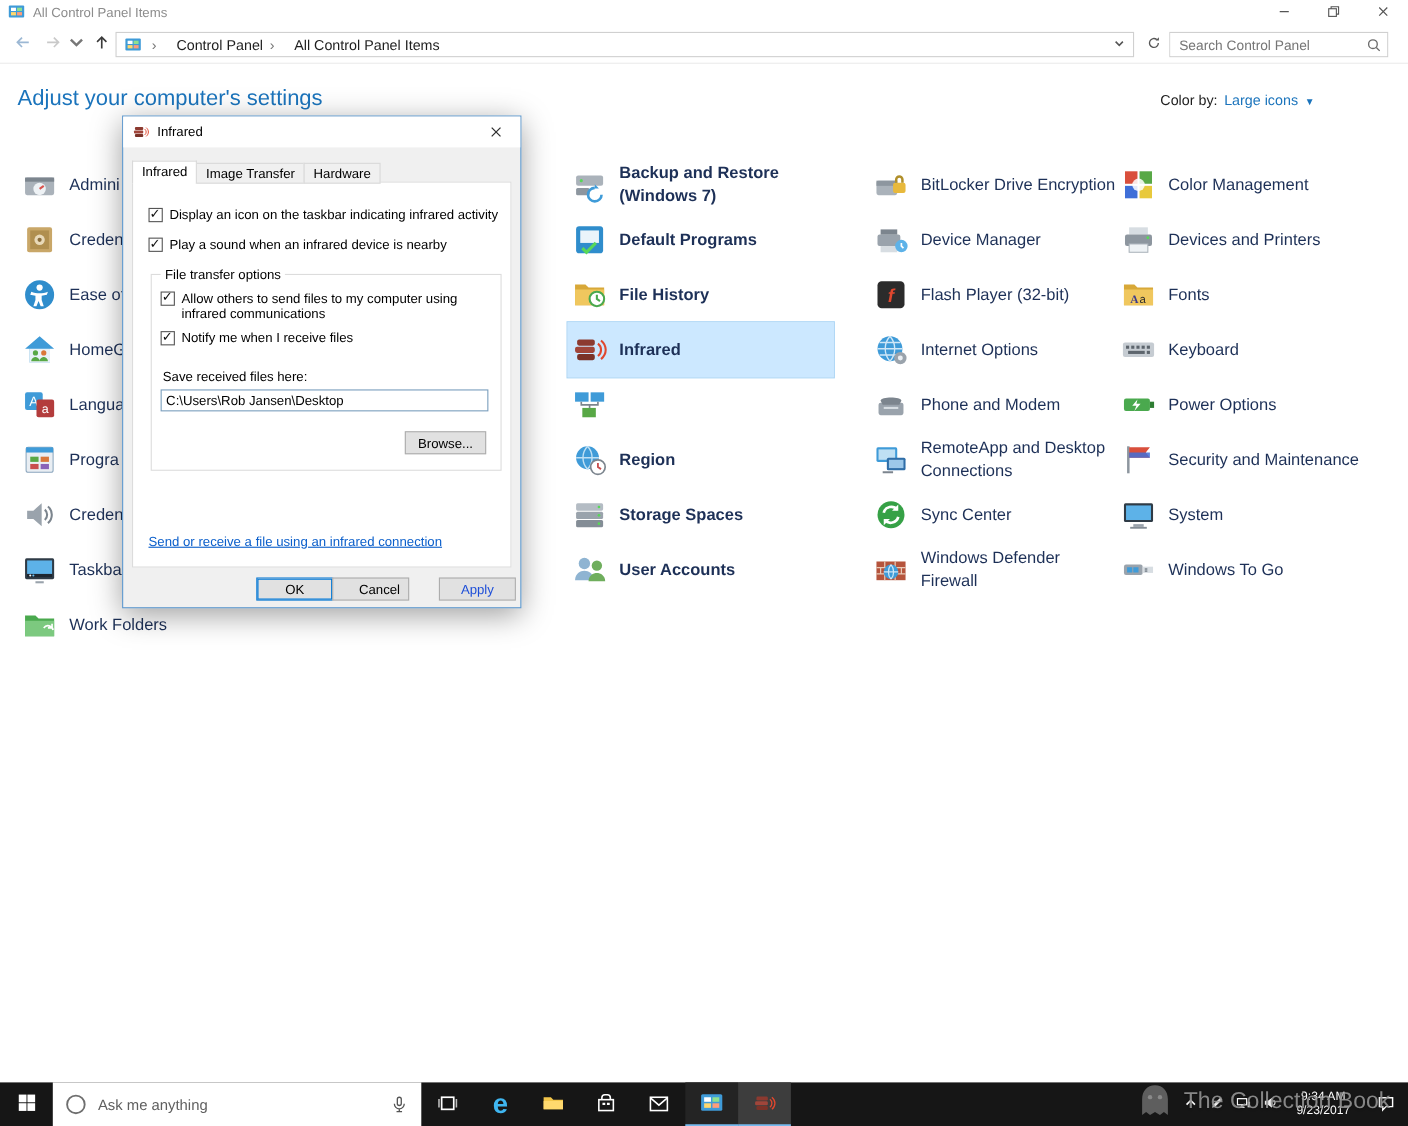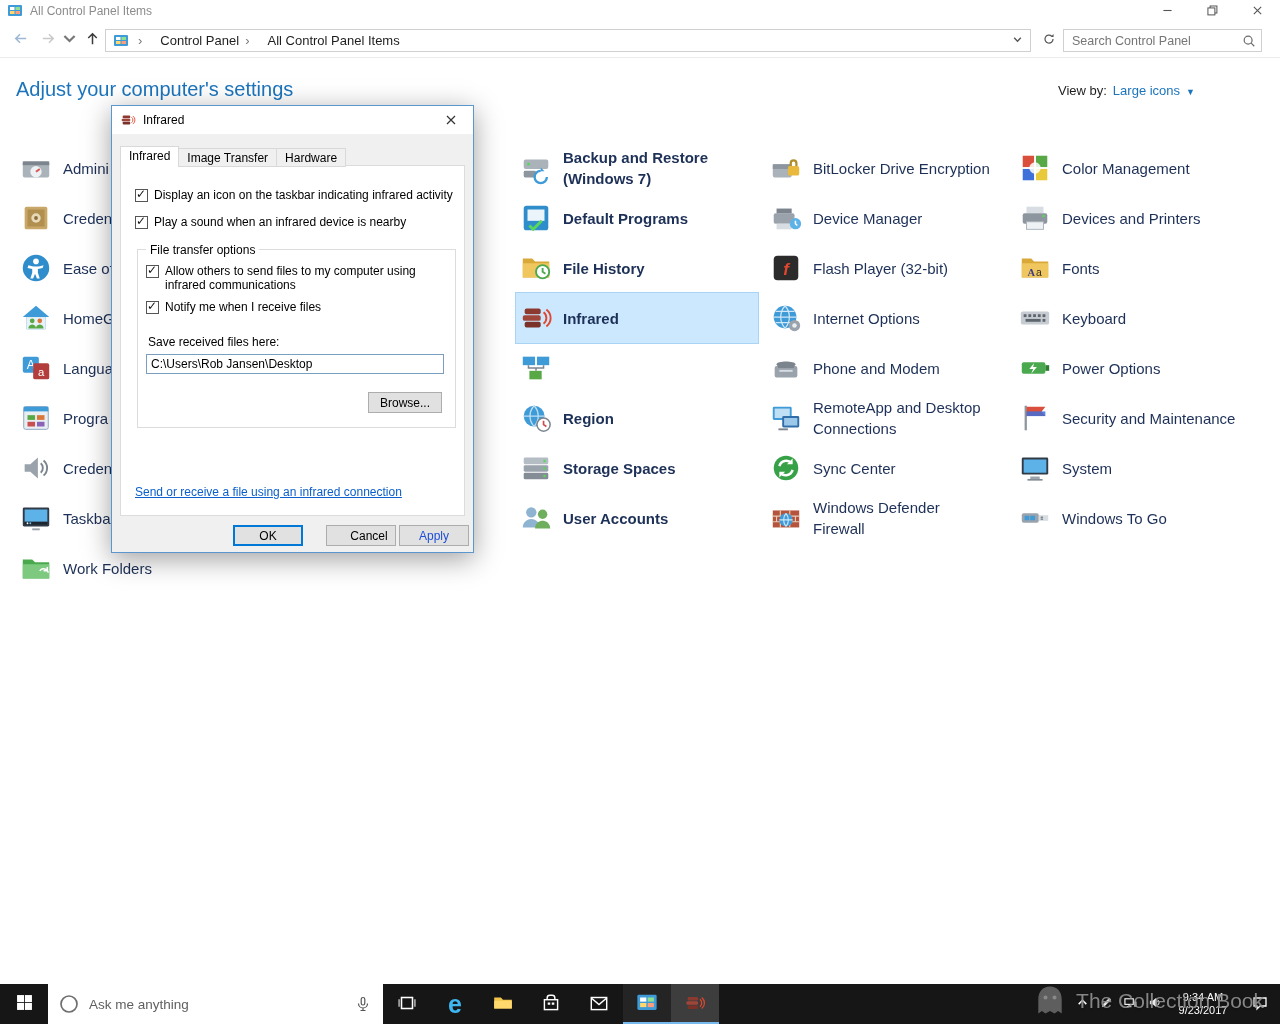--- a/index.html
+++ b/index.html
@@ -35,21 +35,21 @@
   
   .page-heading{position:absolute;left:16px;top:78px;font-size:20px;color:#1b74bc;}
   .viewby{position:absolute;right:85px;top:83px;font-size:13px;display:flex;align-items:center;gap:6px;}
   .viewby .lbl{color:#1e1e1e;}
   .viewby .val{color:#1b74bc;}
   .viewby .caret{color:#1b74bc;font-size:9px;margin-top:2px;}
 
   
   .grid{position:absolute;left:0;right:0;top:143px;height:460px;}
   .col{position:absolute;top:0;}
-  #col-0{left:16px;width:250px;} #col-1{left:516px;width:242px;} #col-2{left:766px;width:250px;} #col-3{left:1015px;width:258px;}
+  #col-0{left:16px;width:250px;} #col-1{left:516px;width:242px;} #col-2{left:790px;width:250px;} #col-3{left:1015px;width:258px;}
   .cp-item{height:50px;display:flex;align-items:center;cursor:pointer;}
   .cp-item.selected{background:#cce8ff;outline:1px solid #a9d4f5;}
   .cp-icon{width:34px;height:34px;margin:0 10px 0 3px;flex:0 0 auto;}
   .cp-icon svg{width:100%;height:100%;display:block;}
   .cp-label{font-size:15px;line-height:21px;color:#1d3057;}
   #col-1 .cp-label{width:185px;font-weight:bold;} #col-2 .cp-label{width:178px;} #col-3 .cp-label{width:200px;}
 
   
   .dialog{position:absolute;left:111px;top:105px;width:363px;height:448px;background:#f0f0f0;border:1px solid #5b97ce;box-shadow:0 6px 26px rgba(0,0,0,.38);z-index:40;font-size:12px;color:#000;}
   .dlg-titlebar{position:relative;height:28px;background:#fff;display:flex;align-items:center;}
@@ -70,21 +70,21 @@
   .group-title{position:absolute;left:8px;top:-7px;background:#fff;padding:0 4px;font-size:12px;}
   #cbrow-3{left:8px;top:14px;} #cbrow-3 .cb-label{width:286px;}
   #cbrow-4{left:8px;top:50px;}
   .save-label{position:absolute;left:10px;top:85px;font-size:12px;}
   .path-field{position:absolute;left:8px;top:104px;width:298px;height:20px;border:1px solid #7a9ebd;font-size:12px;font-family:inherit;padding:0 4px;color:#000;background:#fff;}
   .browse-btn{position:absolute;right:13px;top:142px;width:74px;height:21px;}
   .ir-link{position:absolute;left:14px;top:319px;font-size:12px;color:#0b5fcb;text-decoration:underline;cursor:pointer;}
   .btn{height:21px;background:#e1e1e1;border:1px solid #adadad;font-size:12px;font-family:inherit;display:flex;align-items:center;justify-content:center;color:#000;cursor:pointer;}
   .dlg-footer .btn{position:absolute;top:419px;width:70px;}
   .btn-ok{left:121px;border-color:#0078d7;box-shadow:inset 0 0 0 1px #0078d7;}
-  .btn-cancel{left:214px;padding-left:16px;}
+  .btn-cancel{left:190px;padding-left:16px;}
   .btn-apply{left:287px;color:#1d4ed8;}
 
   
   .taskbar{position:absolute;left:0;right:0;bottom:0;height:40px;background:#161616;display:flex;align-items:stretch;z-index:50;}
   .tb-start{width:48px;display:flex;align-items:center;justify-content:center;background:transparent;border:none;}
   .tb-start svg{width:17px;height:17px;}
   .tb-search{width:335px;background:#fff;display:flex;align-items:center;position:relative;}
   .tb-search .cortana{width:22px;height:22px;margin-left:10px;flex:0 0 auto;}
   .tb-search input{flex:1;border:none;outline:none;font-size:13.5px;font-family:inherit;margin-left:9px;color:#333;background:transparent;}
   .tb-search input::placeholder{color:#5f5f5f;opacity:1;}
@@ -197,21 +197,21 @@
       <input type="text" placeholder="Search Control Panel" style="">
       <span class="mag"><svg viewBox="0 0 16 16">
             <circle cx="7" cy="7" r="4.5" fill="none" stroke="#6b6b6b" stroke-width="1.4"></circle>
             <path d="M10.5 10.5L14 14" stroke="#6b6b6b" stroke-width="1.4"></path>
           </svg></span>
     </div>
   </div>
 
   <div class="page-heading">Adjust your computer's settings</div>
   <div class="viewby">
-    <span class="lbl">View by:</span>
+    <span class="lbl">Color by:</span>
     <span class="val">Large icons</span>
     <span class="caret">▼</span>
   </div>
 
   <div class="grid">
     <div class="col" id="col-0">
         <div class="cp-item">
           <span class="cp-icon">
             <svg viewBox="0 0 36 36">
               <rect x="4" y="11" width="28" height="17" rx="2" fill="#aab2ba"></rect>

